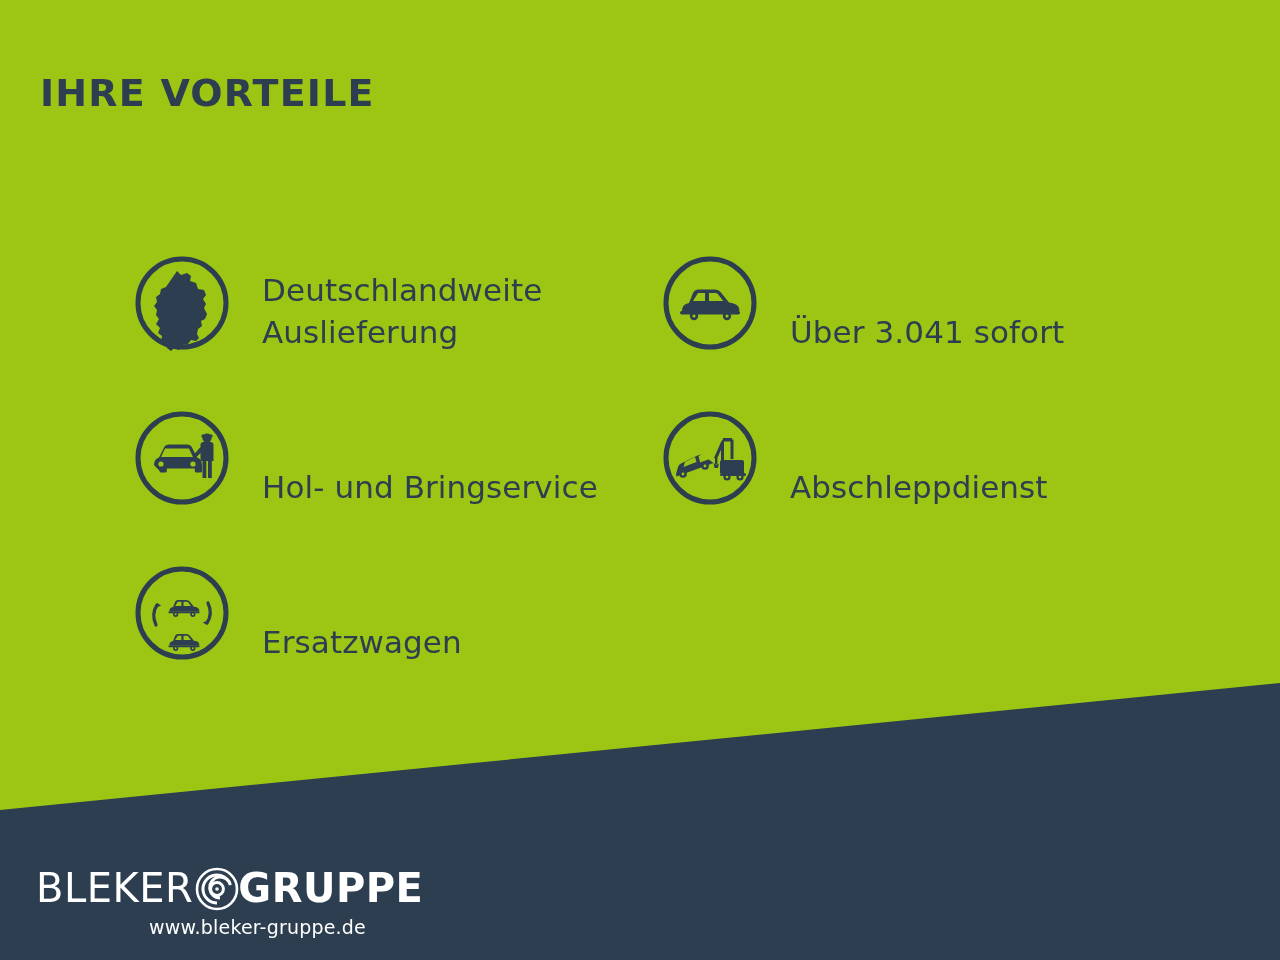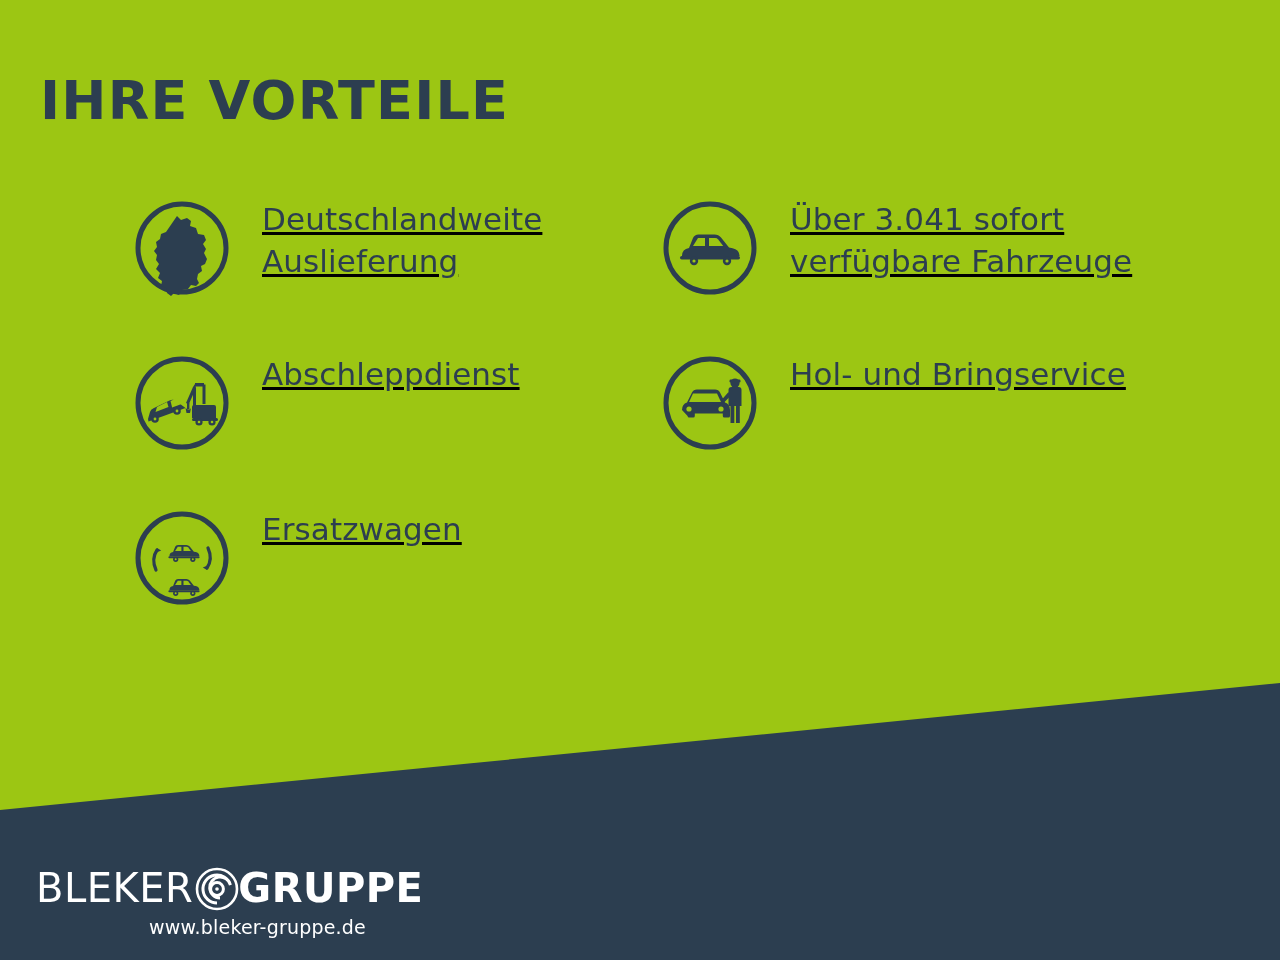--- a/index.html
+++ b/index.html
@@ -23,39 +23,39 @@
     width:1280px; height:812px;
     background:#9CC613;
     clip-path: polygon(0 0, 1280px 0, 1280px 683px, 0 810px);
   }
 
   
   #page-title {
     position:absolute;
     left:40px; top:74px;
     font-family:"DejaVu Sans", sans-serif;
-    font-size:54px;
+    font-size:38px;
     font-weight:bold;
     letter-spacing:1.2px;
     color:#2C3E50;
     line-height:1;
   }
 
   
   #benefits {
     position:absolute;
     left:132px; top:198px;
     width:1090px;
     display:grid;
     grid-template-columns: 500px 530px;
     grid-auto-rows: 155px;
     column-gap:28px;
   }
 
-  .benefit { display:flex; align-items:flex-start;text-decoration:underline; }
+  .benefit { display:flex; align-items:flex-end; }
 
   .benefit-icon {
     flex:0 0 auto;
     width:100px; height:100px;
     position:relative;
   }
   .benefit-icon svg { display:block; width:100px; height:100px; }
 
   .benefit-label {
     margin-left:30px;
@@ -147,24 +147,48 @@
             <rect x="20" y="58" width="60" height="3.5" rx="1.7"></rect>
             <circle cx="34" cy="63" r="4.2"></circle>
             <circle cx="67" cy="63" r="4.2"></circle>
             <circle cx="34" cy="63" r="1.6" fill="#9CC613"></circle>
             <circle cx="67" cy="63" r="1.6" fill="#9CC613"></circle>
           </g>
         </svg>
       </div>
       <div class="benefit-label">
         <span>Über 3.041 sofort</span><br>
-        <span>verfügbare Fahrzeuge</span>
-      </div>
-    </div>
-
+      </div>
+    </div>
+
+
+    <div class="benefit col-right">
+      <div class="benefit-icon">
+        <svg viewBox="0 0 100 100" xmlns="http://www.w3.org/2000/svg">
+          <circle cx="50" cy="50" r="44" fill="none" stroke="#2C3E50" stroke-width="5"></circle>
+          <g fill="#2C3E50">
+
+            <path d="M22 57 q0 -6 5 -7.5 l5 -10 q1.4 -3 5 -3 h18 q3.6 0 5 3 l5 10 q5 1.5 5 7.5 v6 q0 1.6 -1.6 1.6 h-4 q-1.6 0 -1.6 -1.6 v-2.4 h-28 v2.4 q0 1.6 -1.6 1.6 h-4 q-1.6 0 -1.6 -1.6 z"></path>
+            <path d="M33 40.5 h24 l4 8.5 h-32 z" fill="#9CC613"></path>
+            <circle cx="29" cy="56" r="2.6" fill="#9CC613"></circle>
+            <circle cx="61" cy="56" r="2.6" fill="#9CC613"></circle>
+
+            <circle cx="75" cy="30" r="4.6"></circle>
+            <rect x="69.5" y="26.5" width="11" height="3" rx="1.2"></rect>
+            <path d="M68.5 37 q0 -3 3 -3 h7 q3 0 3 3 v16 h-13 z"></path>
+            <rect x="70.5" y="53" width="3.8" height="17"></rect>
+            <rect x="76" y="53" width="3.8" height="17"></rect>
+            <path d="M68.5 39 l-7 8 2.5 2.5 6 -6 z"></path>
+          </g>
+        </svg>
+      </div>
+      <div class="benefit-label">
+        <span>Hol- und Bringservice</span>
+      </div>
+    </div>
 
     <div class="benefit col-left">
       <div class="benefit-icon">
         <svg viewBox="0 0 100 100" xmlns="http://www.w3.org/2000/svg">
           <circle cx="50" cy="50" r="44" fill="none" stroke="#2C3E50" stroke-width="5"></circle>
           <g fill="#2C3E50">
 
             <path d="M62 52 h20 q2 0 2 2 v11 h-24 v-11 q0 -2 2 -2 z"></path>
             <rect x="60" y="65" width="26" height="3" rx="1.5"></rect>
             <circle cx="67" cy="69" r="3.6"></circle>
@@ -184,45 +208,20 @@
             <path d="M38.5 48 l4.5 -2 q2 -0.8 3.6 0.4 l5 3.8 -11.5 4.2 z" fill="#9CC613"></path>
             <circle cx="23" cy="66" r="3.8"></circle>
             <circle cx="23" cy="66" r="1.4" fill="#9CC613"></circle>
             <circle cx="45" cy="58" r="3.8"></circle>
             <circle cx="45" cy="58" r="1.4" fill="#9CC613"></circle>
           </g>
         </svg>
       </div>
       <div class="benefit-label">
         <span>Abschleppdienst</span>
-      </div>
-    </div>
-
-    <div class="benefit col-right">
-      <div class="benefit-icon">
-        <svg viewBox="0 0 100 100" xmlns="http://www.w3.org/2000/svg">
-          <circle cx="50" cy="50" r="44" fill="none" stroke="#2C3E50" stroke-width="5"></circle>
-          <g fill="#2C3E50">
-
-            <path d="M22 57 q0 -6 5 -7.5 l5 -10 q1.4 -3 5 -3 h18 q3.6 0 5 3 l5 10 q5 1.5 5 7.5 v6 q0 1.6 -1.6 1.6 h-4 q-1.6 0 -1.6 -1.6 v-2.4 h-28 v2.4 q0 1.6 -1.6 1.6 h-4 q-1.6 0 -1.6 -1.6 z"></path>
-            <path d="M33 40.5 h24 l4 8.5 h-32 z" fill="#9CC613"></path>
-            <circle cx="29" cy="56" r="2.6" fill="#9CC613"></circle>
-            <circle cx="61" cy="56" r="2.6" fill="#9CC613"></circle>
-
-            <circle cx="75" cy="30" r="4.6"></circle>
-            <rect x="69.5" y="26.5" width="11" height="3" rx="1.2"></rect>
-            <path d="M68.5 37 q0 -3 3 -3 h7 q3 0 3 3 v16 h-13 z"></path>
-            <rect x="70.5" y="53" width="3.8" height="17"></rect>
-            <rect x="76" y="53" width="3.8" height="17"></rect>
-            <path d="M68.5 39 l-7 8 2.5 2.5 6 -6 z"></path>
-          </g>
-        </svg>
-      </div>
-      <div class="benefit-label">
-        <span>Hol- und Bringservice</span>
       </div>
     </div>
 
     <div class="benefit col-right">
       <div class="benefit-icon">
         <svg viewBox="0 0 100 100" xmlns="http://www.w3.org/2000/svg">
           <circle cx="50" cy="50" r="44" fill="none" stroke="#2C3E50" stroke-width="5"></circle>
 
           <g fill="#2C3E50" transform="translate(26,18) scale(0.52)">
             <path d="M22 58 q0 -7 7 -8 l4 -10 q1.6 -3.5 5.5 -3.5 h16 q4 0 6.5 3 l8 10 q8 1 9.5 4.5 q1.2 2.8 1 4 h-58 z"></path>

